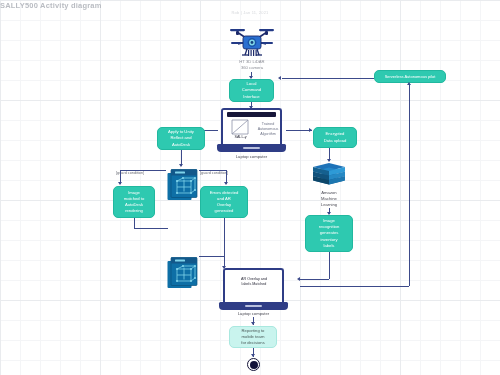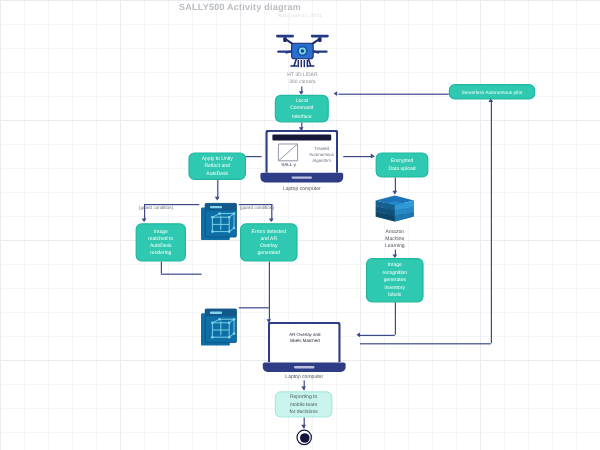--- a/index.html
+++ b/index.html
@@ -15,21 +15,21 @@
       linear-gradient(to right, #e9ebee 1px, transparent 1px),
       linear-gradient(to bottom, #e9ebee 1px, transparent 1px),
       linear-gradient(to right, #f4f5f7 1px, transparent 1px),
       linear-gradient(to bottom, #f4f5f7 1px, transparent 1px);
     background-size:100px 100px,100px 100px,20px 20px,20px 20px;
     background-position:0 0,0 0,0 0,0 0;
   }
   .abs{position:absolute;}
   
   .title{
-    left:0;top:1px;width:400px;text-align:center;
+    left:0;top:1px;width:400px;
     font-size:7.5px;font-weight:bold;color:#b9bcc2;letter-spacing:.2px;
   }
   .subtitle{
     left:0;top:10px;width:500px;text-align:center;
     font-size:4px;color:#d6d8dc;letter-spacing:.2px;
   }
   
   .act{
     background:#2ec9b0;border:1px solid #21b89f;border-radius:5px;
     color:#ffffff;font-size:4.2px;line-height:1.45;

